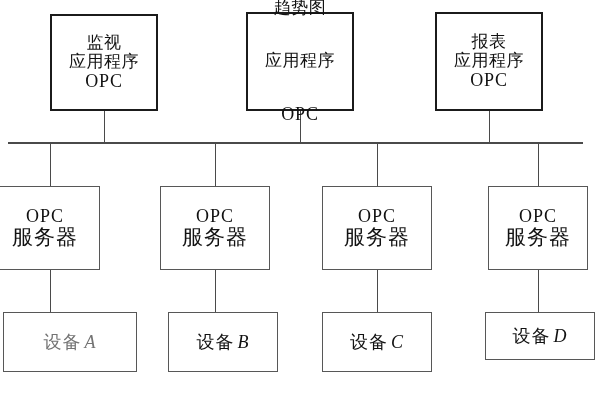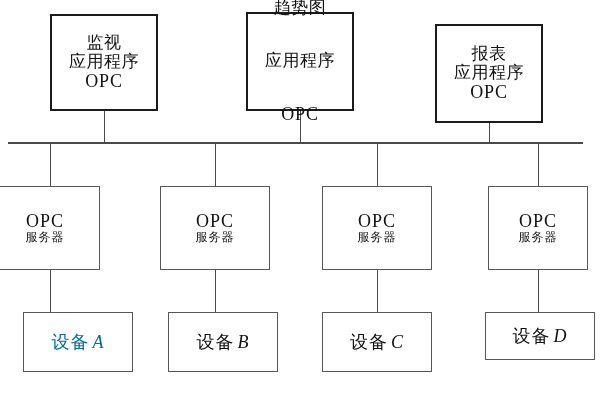--- a/index.html
+++ b/index.html
@@ -45,21 +45,21 @@
   .tier-app .line.latin {
     font-size: 18px;
     letter-spacing: 0.8px;
   }
 
   
   .tier-server {
     border: 1.4px solid #575757;
   }
   .tier-server .line {
-    font-size: 12px;
+    font-size: 21px;
     letter-spacing: 1px;
   }
   .tier-server .line.latin {
     font-size: 18px;
     letter-spacing: 1px;
   }
 
   
   .tier-device {
     border: 1.4px solid #575757;
@@ -104,42 +104,42 @@
     <div class="node tier-app" style="left: 50px; top: 14px; width: 108px; height: 97px; color: rgb(18, 18, 18);">
       <span class="line">监视</span>
       <span class="line">应用程序</span>
       <span class="line latin">OPC</span>
     </div>
     <div class="node tier-app" style="left: 246px; top: 12px; width: 108px; height: 99px; color: rgb(18, 18, 18); gap: 34px;">
       <span class="line">趋势图</span>
       <span class="line">应用程序</span>
       <span class="line latin">OPC</span>
     </div>
-    <div class="node tier-app" style="left: 435px; top: 12px; width: 108px; height: 99px; color: rgb(18, 18, 18); margin-top: 12px;">
+    <div class="node tier-app" style="left: 435px; top: 12px; width: 108px; height: 99px; color: rgb(18, 18, 18);">
       <span class="line">报表</span>
       <span class="line">应用程序</span>
       <span class="line latin">OPC</span>
     </div>
     <div class="node tier-server" style="left: -10px; top: 186px; width: 110px; height: 84px; color: rgb(18, 18, 18);">
       <span class="line latin">OPC</span>
       <span class="line">服务器</span>
     </div>
     <div class="node tier-server" style="left: 160px; top: 186px; width: 110px; height: 84px; color: rgb(18, 18, 18);">
       <span class="line latin">OPC</span>
       <span class="line">服务器</span>
     </div>
     <div class="node tier-server" style="left: 322px; top: 186px; width: 110px; height: 84px; color: rgb(18, 18, 18);">
       <span class="line latin">OPC</span>
       <span class="line">服务器</span>
     </div>
     <div class="node tier-server" style="left: 488px; top: 186px; width: 100px; height: 84px; color: rgb(18, 18, 18);">
       <span class="line latin">OPC</span>
       <span class="line">服务器</span>
     </div>
-    <div class="node tier-device" style="left: 3px; top: 312px; width: 110px; height: 60px; color: #0369a1; margin-left: 20px;">
+    <div class="node tier-device" style="left: 3px; top: 312px; width: 134px; height: 60px; color: #737373;">
       <span class="line">设备<i class="tag">A</i></span>
     </div>
     <div class="node tier-device" style="left: 160px; top: 312px; width: 110px; height: 60px; color: rgb(18, 18, 18); margin-left: 8px;">
       <span class="line">设备<i class="tag">B</i></span>
     </div>
     <div class="node tier-device" style="left: 322px; top: 312px; width: 110px; height: 60px; color: rgb(18, 18, 18);">
       <span class="line">设备<i class="tag">C</i></span>
     </div>
     <div class="node tier-device" style="left: 485px; top: 312px; width: 110px; height: 48px; color: rgb(18, 18, 18);">
       <span class="line">设备<i class="tag">D</i></span>

